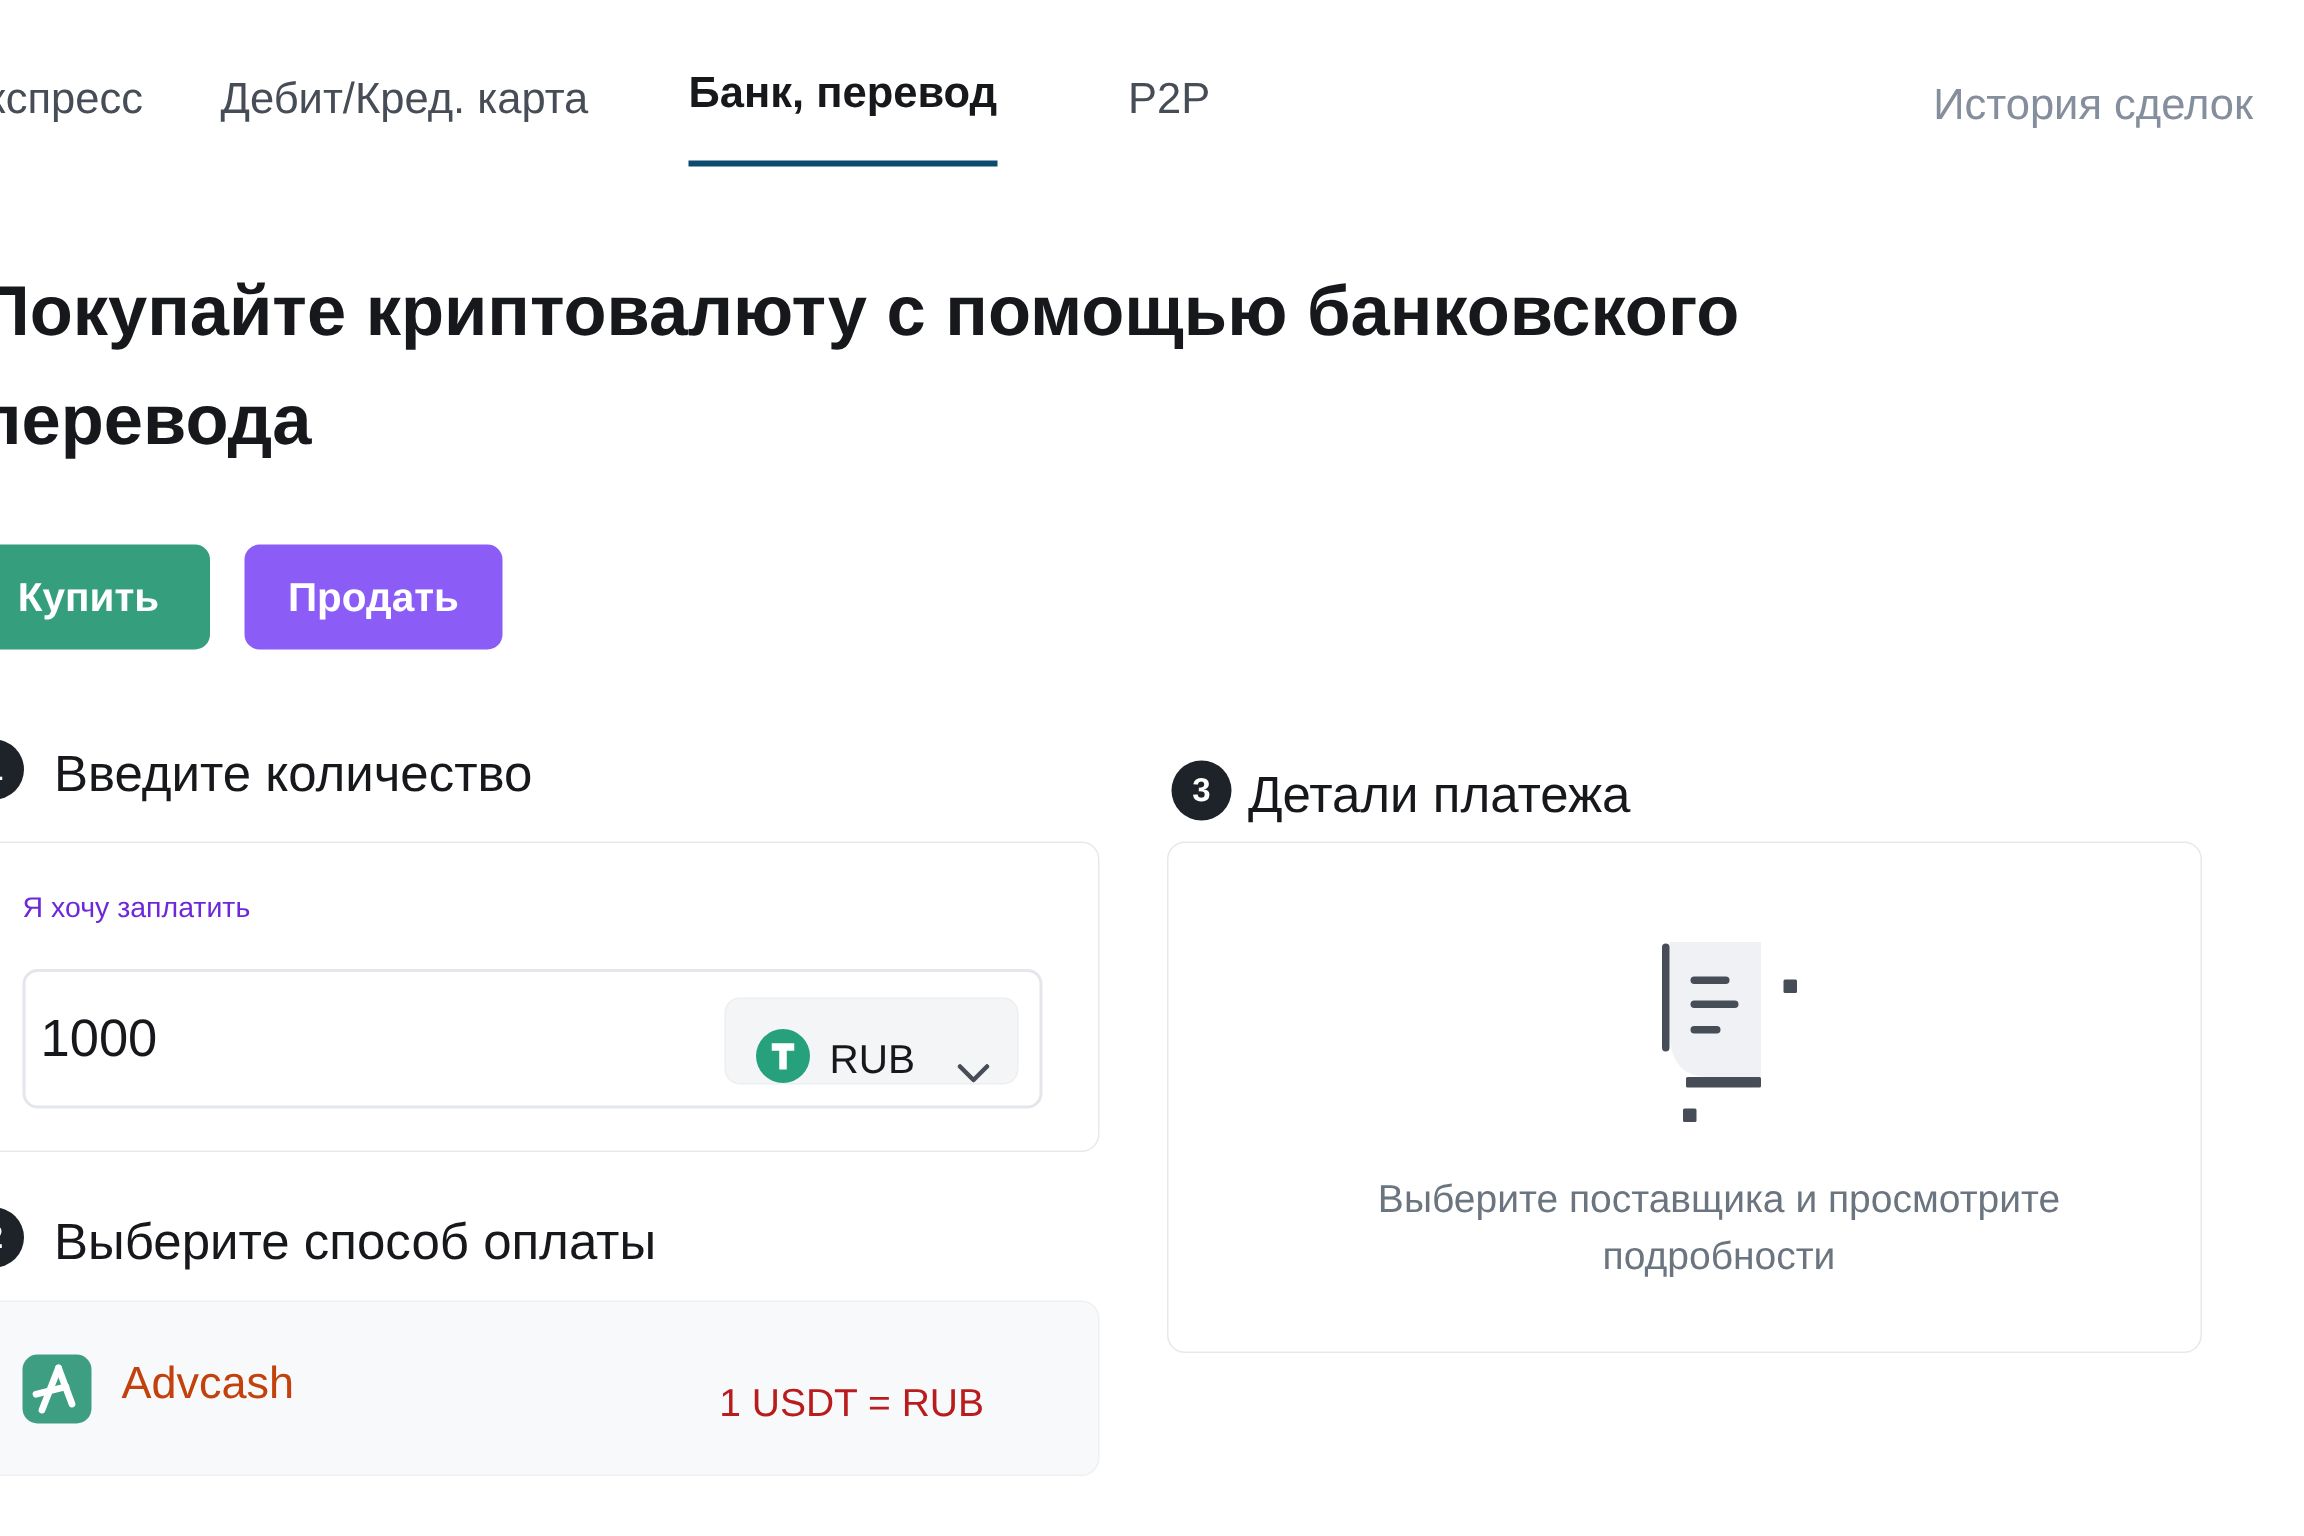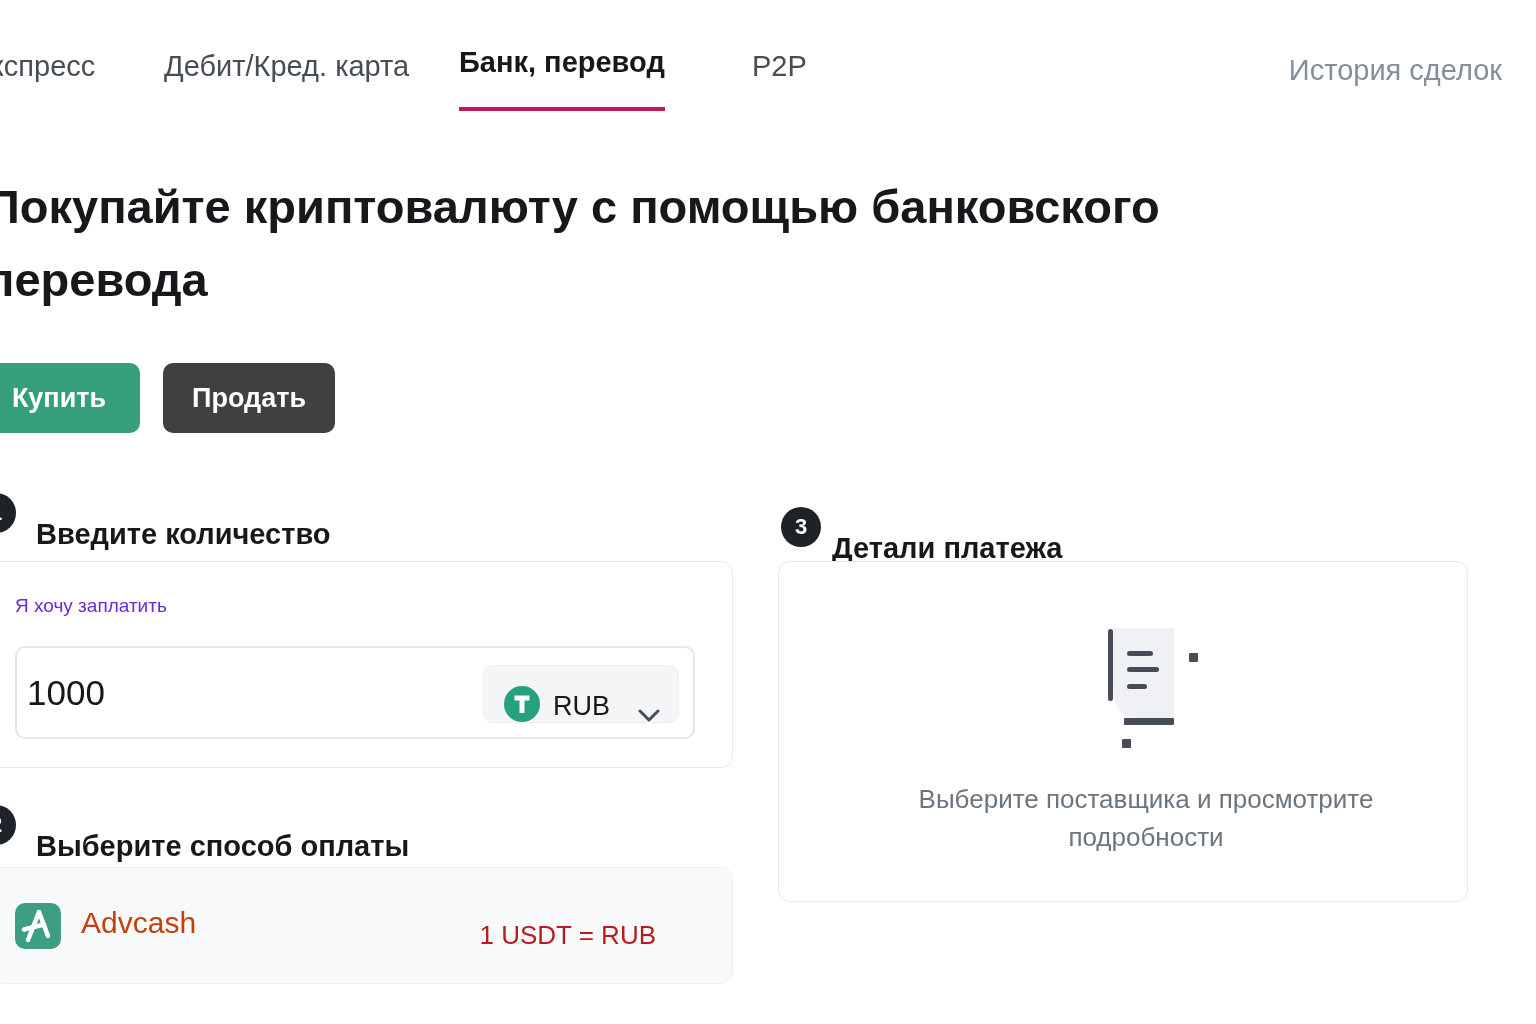--- a/index.html
+++ b/index.html
@@ -6,49 +6,49 @@
   html,body { width:1536px; height:1024px; }
   body {
     position:relative; overflow:hidden; background:#ffffff;
     font-family:"Liberation Sans","DejaVu Sans",sans-serif;
     color:#16181b;
   }
   
   .tabbar { position:absolute; left:0; top:0; width:1536px; height:130px; }
   .tab { position:absolute; top:50px; font-size:29px; color:#474d57; white-space:nowrap; cursor:pointer; }
   .tab-express { left:-30px; }
-  .tab-card    { left:164px; }
-  .tab-bank    { left:459px; top:46px; font-weight:700; color:#16181b; padding-bottom:28px; border-bottom:4px solid #be185d; }
+  .tab-card    { left:147px; }
+  .tab-bank    { left:459px; top:46px; font-weight:700; color:#16181b; padding-bottom:28px; border-bottom:4px solid #0c4a6e; }
   .tab-p2p     { left:752px; }
   .history-link { position:absolute; right:34px; top:54px; font-size:29px; color:#848e9c; white-space:nowrap; cursor:pointer; }
 
   
   .page-title {
     position:absolute; left:-14px; top:170px; width:1310px;
     font-size:47px; line-height:73px; font-weight:700; color:#16181b;
   }
 
   
   .mode-btn {
     position:absolute; top:363px; height:70px; border:none; border-radius:10px;
     color:#ffffff; font-family:inherit; font-size:27px; font-weight:700; cursor:pointer;
   }
   .buy-btn  { left:-22px; width:162px; background:#359e7d; }
-  .sell-btn { left:163px;  width:172px; background:#404040; }
+  .sell-btn { left:163px;  width:172px; background:#8b5cf6; }
 
   
   .step-badge {
     position:absolute; width:40px; height:40px; border-radius:50%;
     background:#1e2329; color:#ffffff; font-size:22px; font-weight:700;
     display:flex; align-items:center; justify-content:center;
   }
   .badge-1 { left:-24px; top:493px; }
   .badge-2 { left:-24px; top:805px; }
   .badge-3 { left:781px; top:507px; }
-  .step-title { position:absolute; font-size:29px; font-weight:700; color:#16181b; white-space:nowrap;margin-top:21px; }
+  .step-title { position:absolute; font-size:34px; font-weight:400; color:#16181b; white-space:nowrap; }
   .title-1 { left:36px;  top:497px; }
   .title-2 { left:36px;  top:809px; }
   .title-3 { left:832px; top:511px; }
 
   
   .amount-card {
     position:absolute; left:-10px; top:561px; width:743px; height:207px;
     background:#ffffff; border:1px solid #e6e9ec; border-radius:12px;
   }
   .amount-label { position:absolute; left:24px; top:33px; font-size:19px; color:#6d28d9; }

